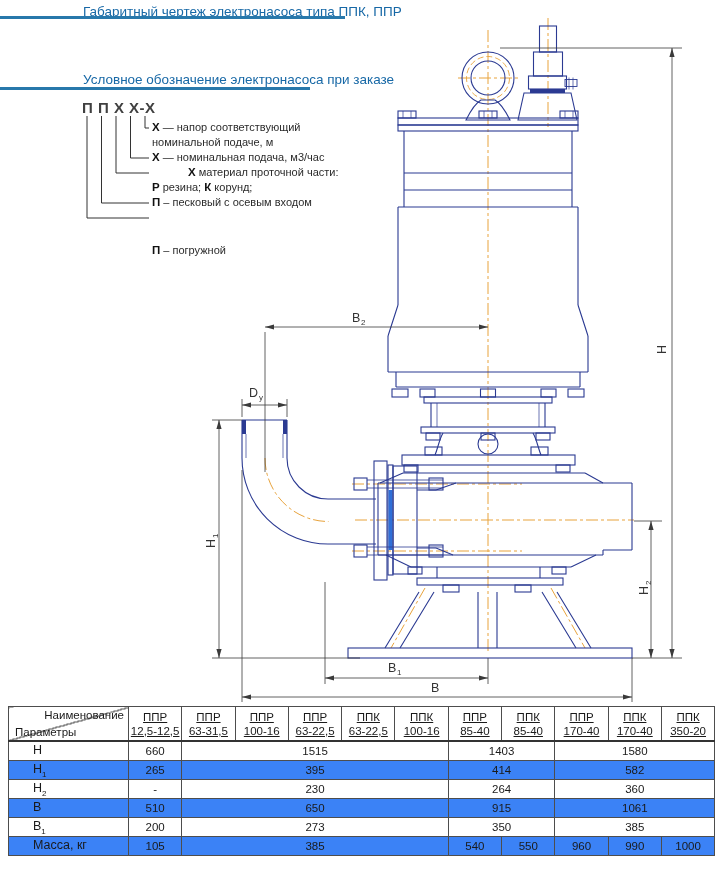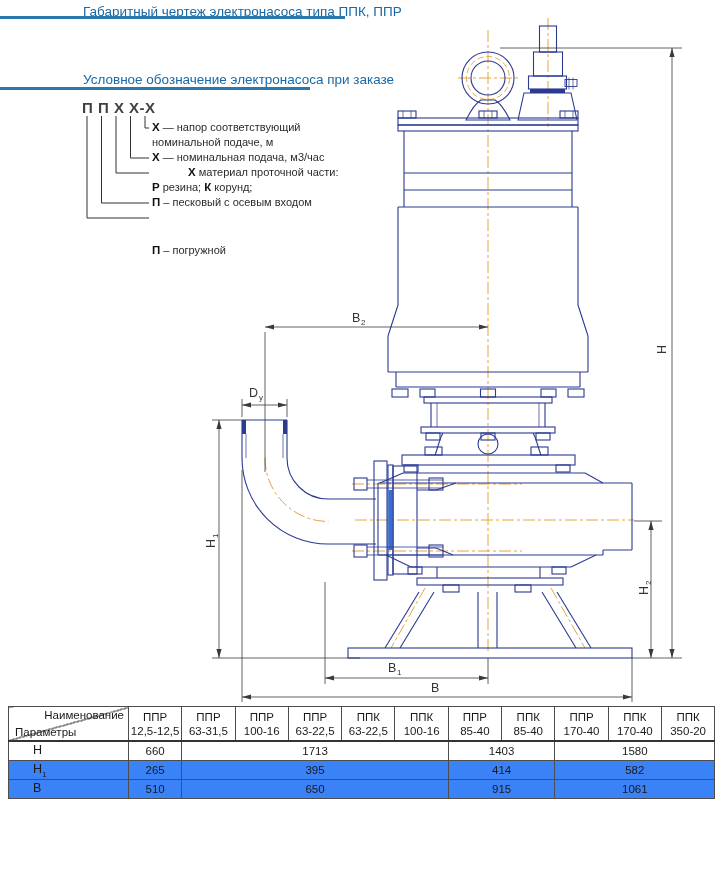--- a/index.html
+++ b/index.html
@@ -21,21 +21,21 @@
   .tree{stroke:#333;stroke-width:1;fill:none;}
   text{font-family:"Liberation Sans", sans-serif;fill:#333;font-size:12.5px;}
   text.sub{font-size:8px;}
   
   .tblwrap{position:absolute;left:8px;top:706px;width:706px;}
   table{border-collapse:collapse;table-layout:fixed;width:706px;border:1.6px solid #333;}
   col.c0{width:120px;} col.cd{width:53.3px;}
   th,td{border:1px solid #4d4d4d;font-size:11.5px;font-weight:normal;
         text-align:center;padding:0;height:18px;color:#1a1a1a;}
   thead th{height:33px;border-bottom:2px solid #333;}
-  thead .colhead div{line-height:14px;}
+  thead .colhead div{line-height:14px;text-decoration:underline;}
   td.lbl{text-align:left;padding-left:24px;font-size:12.5px;}
   tr.alt td{background:#3b82f6;}
   sub{font-size:8px;}
   .corner{position:relative;
     background:linear-gradient(to bottom right,transparent calc(50% - 0.6px),#555 calc(50% - 0.6px),#555 calc(50% + 0.6px),transparent calc(50% + 0.6px));}
   .corner .ctop{position:absolute;top:2px;right:4px;font-size:11.5px;}
   .corner .cbot{position:absolute;bottom:2px;left:6px;font-size:11.5px;}
 </style>
 </head>
 <body>
@@ -292,33 +292,57 @@
       <th class="colhead">
             <div>ППК</div>
             <div>350-20</div>
           </th>
     </tr>
   </thead>
   <tbody>
     <tr>
       <td class="lbl"><span>H</span><sub></sub></td>
       <td>660</td>
-      <td colspan="5">1713</td>
+      <td colspan="5">1515</td>
       <td colspan="2">1403</td>
       <td colspan="3">1580</td>
     </tr>
     <tr class="alt">
       <td class="lbl"><span>H</span><sub>1</sub></td>
       <td>265</td>
       <td colspan="5">395</td>
       <td colspan="2">414</td>
       <td colspan="3">582</td>
     </tr>
+    <tr>
+      <td class="lbl"><span>H</span><sub>2</sub></td>
+      <td>-</td>
+      <td colspan="5">230</td>
+      <td colspan="2">264</td>
+      <td colspan="3">360</td>
+    </tr>
     <tr class="alt">
       <td class="lbl"><span>B</span><sub></sub></td>
       <td>510</td>
       <td colspan="5">650</td>
       <td colspan="2">915</td>
       <td colspan="3">1061</td>
     </tr>
+    <tr>
+      <td class="lbl"><span>B</span><sub>1</sub></td>
+      <td>200</td>
+      <td colspan="5">273</td>
+      <td colspan="2">350</td>
+      <td colspan="3">385</td>
+    </tr>
+    <tr class="alt">
+      <td class="lbl"><span>Масса, кг</span><sub></sub></td>
+      <td>105</td>
+      <td colspan="5">385</td>
+      <td>540</td>
+      <td>550</td>
+      <td>960</td>
+      <td>990</td>
+      <td>1000</td>
+    </tr>
   </tbody>
 </table>
 </div>
 
 </body></html>

